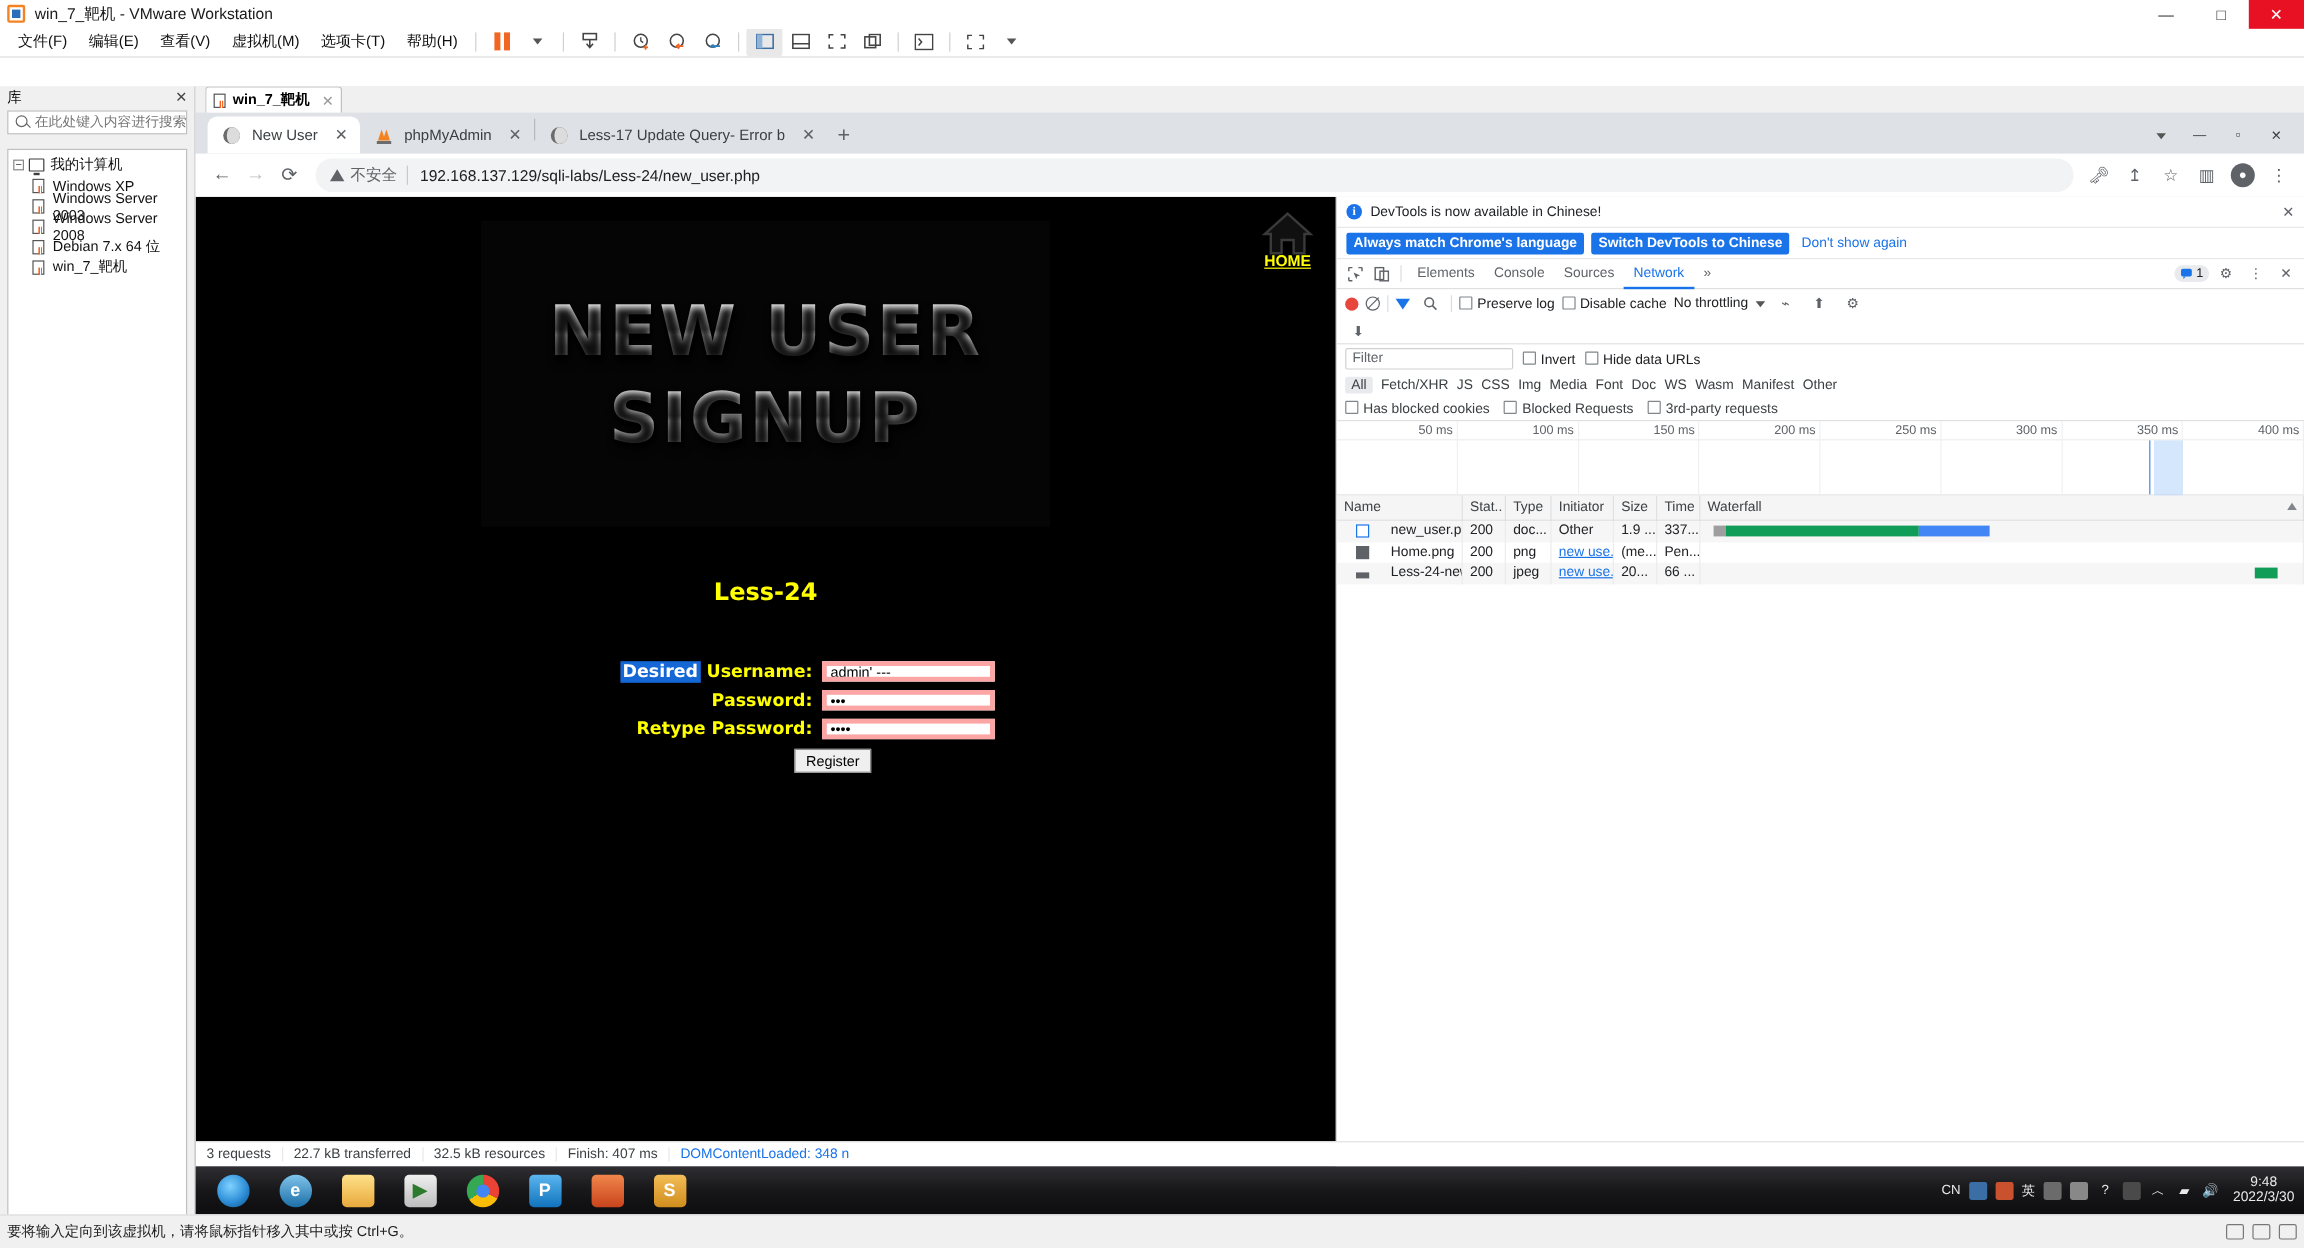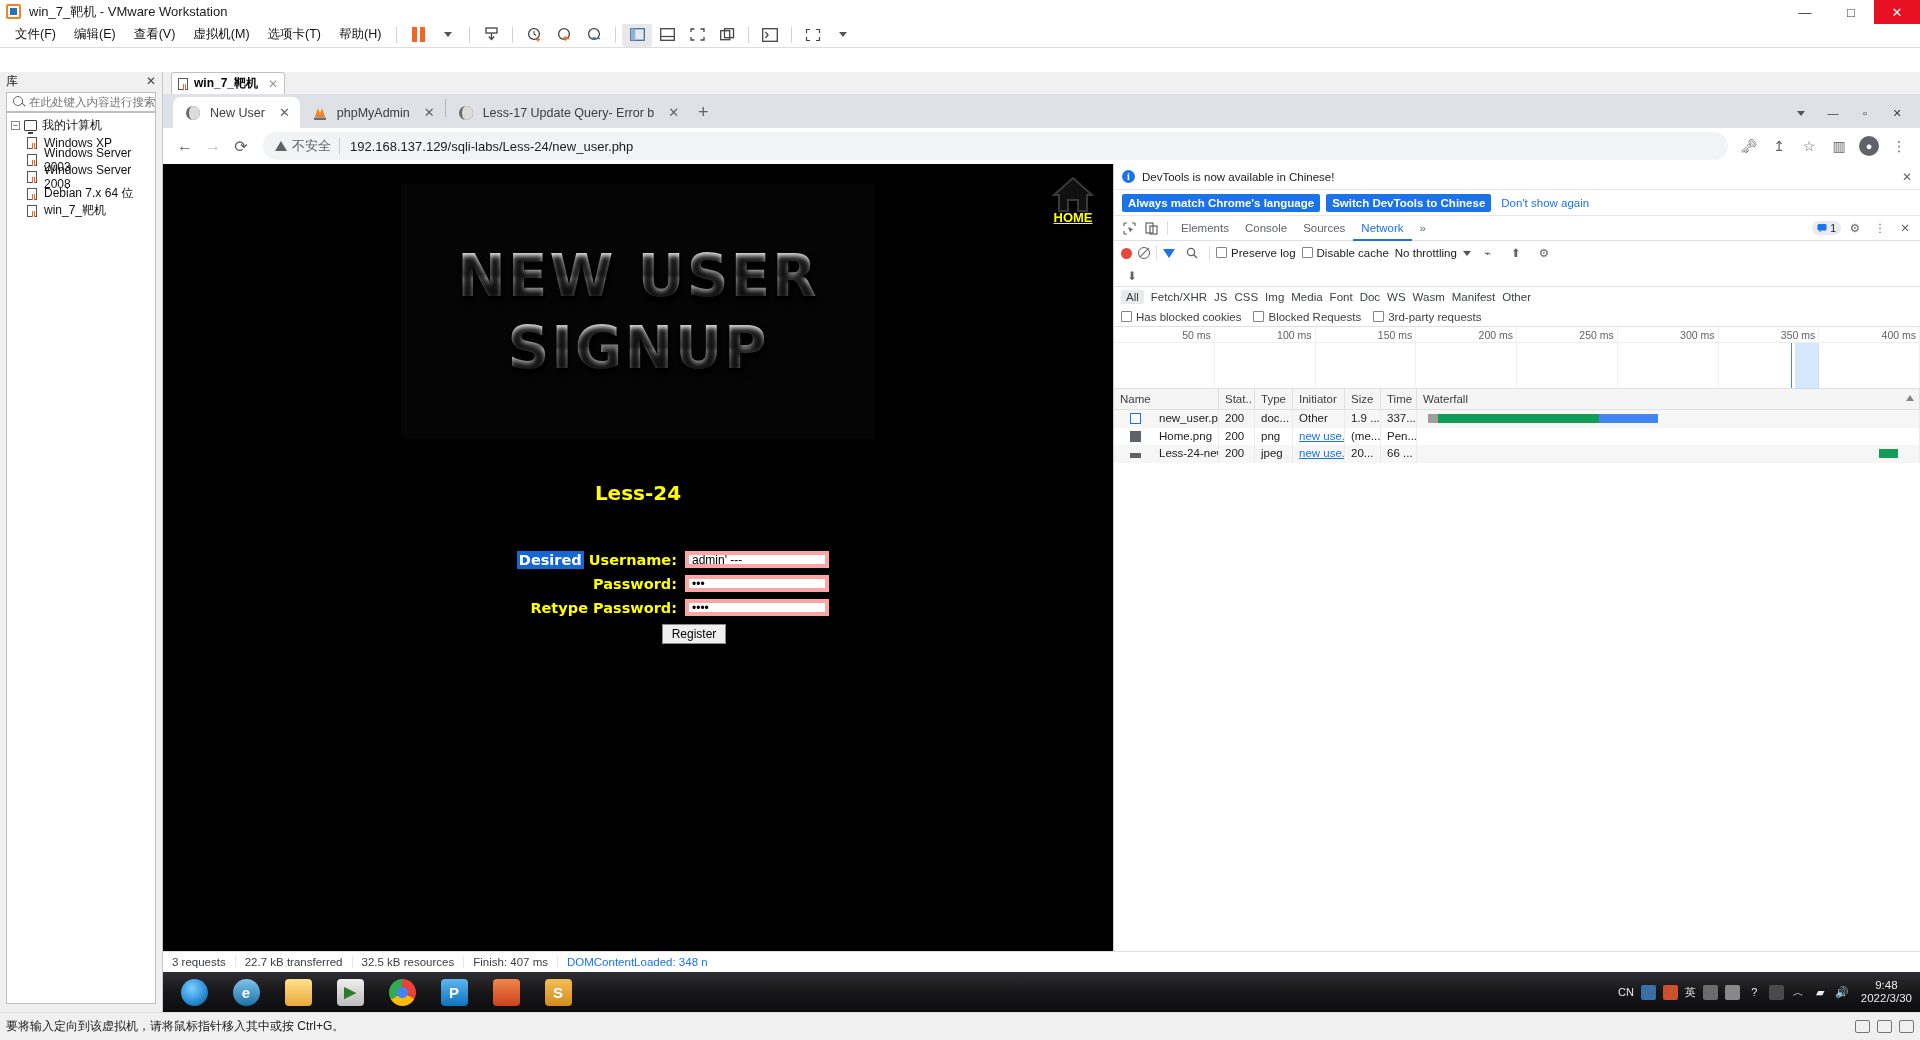--- a/index.html
+++ b/index.html
@@ -55,21 +55,21 @@
 
   
   .vm-body { position:absolute; top:72px; left:0; right:0; bottom:28px; display:flex; background:#f0f0f0;}
   .library { width:163px; background:#f0f0f0; border-right:1px solid #c8c8c8; position:relative; }
   .lib-header {
     height:18px; display:flex; align-items:center; justify-content:space-between;
     padding:0 6px 0 6px; font-size:12px; color:#111;
   }
   .lib-close { font-size:12px; color:#444; cursor:default; }
   .lib-search {
-    margin:2px 6px 0 6px; height:20px; background:#fff; border:1px solid #bfbfbf;
+    margin:2px 6px 12px 6px; height:20px; background:#fff; border:1px solid #bfbfbf;
     display:flex; align-items:center; padding:0 2px; position:relative;
   }
   .lib-search .magnifier { width:14px; height:14px; flex:none; margin:0 3px; position:relative; }
   .lib-search .magnifier:before{
     content:""; position:absolute; left:1px; top:1px; width:8px;height:8px;
     border:1.3px solid #666; border-radius:50%;
   }
   .lib-search .magnifier:after{
     content:""; position:absolute; left:9px; top:9px; width:5px;height:1.3px;
     background:#666; transform:rotate(45deg);
@@ -584,20 +584,25 @@
               <span>No throttling</span>
               <span class="caret"></span>
               <span class="dt-icbtn">⌁</span>
               <span class="dt-icbtn">⬆</span>
               <span class="dt-icbtn">⚙</span>
             </div>
             <div class="dt-toolbar2">
               <span class="dt-icbtn">⬇</span>
             </div>
 
+            <div class="dt-filterrow">
+              <span class="filter-input">Filter</span>
+              <span><span class="chk"></span><span>Invert</span></span>
+              <span><span class="chk"></span><span>Hide data URLs</span></span>
+            </div>
 
             <div class="dt-typerow">
               <span class="type-all">All</span>
               <span>Fetch/XHR</span>
               <span>JS</span>
               <span>CSS</span>
               <span>Img</span>
               <span>Media</span>
               <span>Font</span>
               <span>Doc</span>

